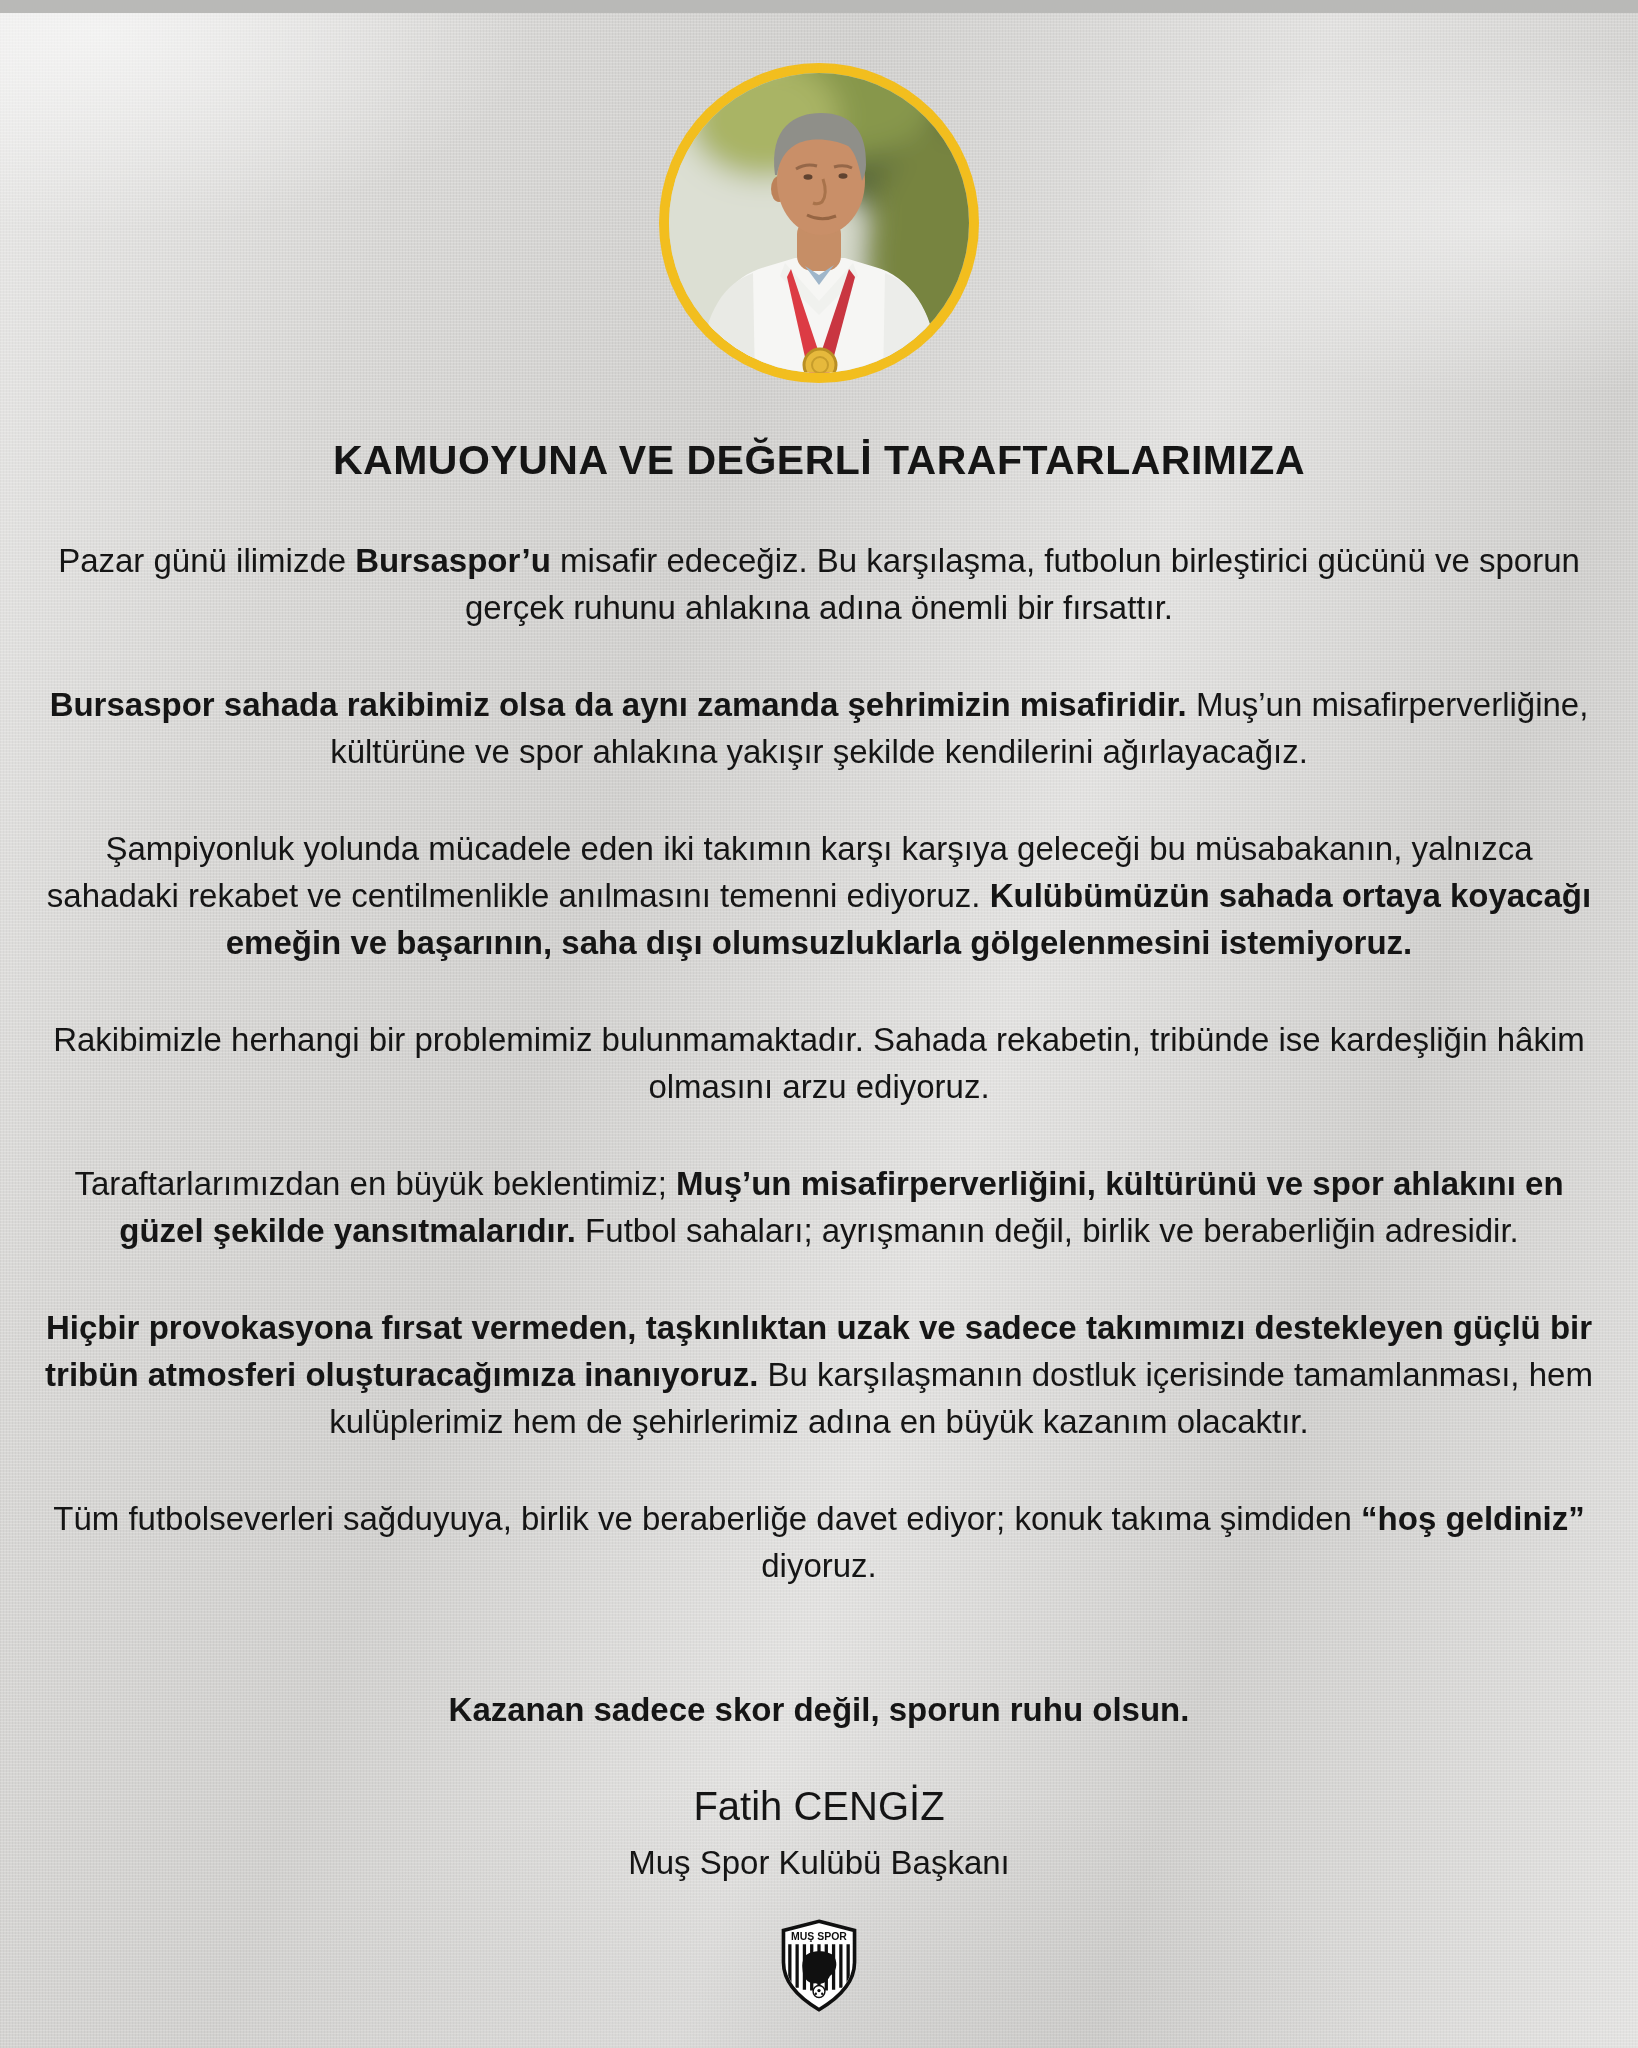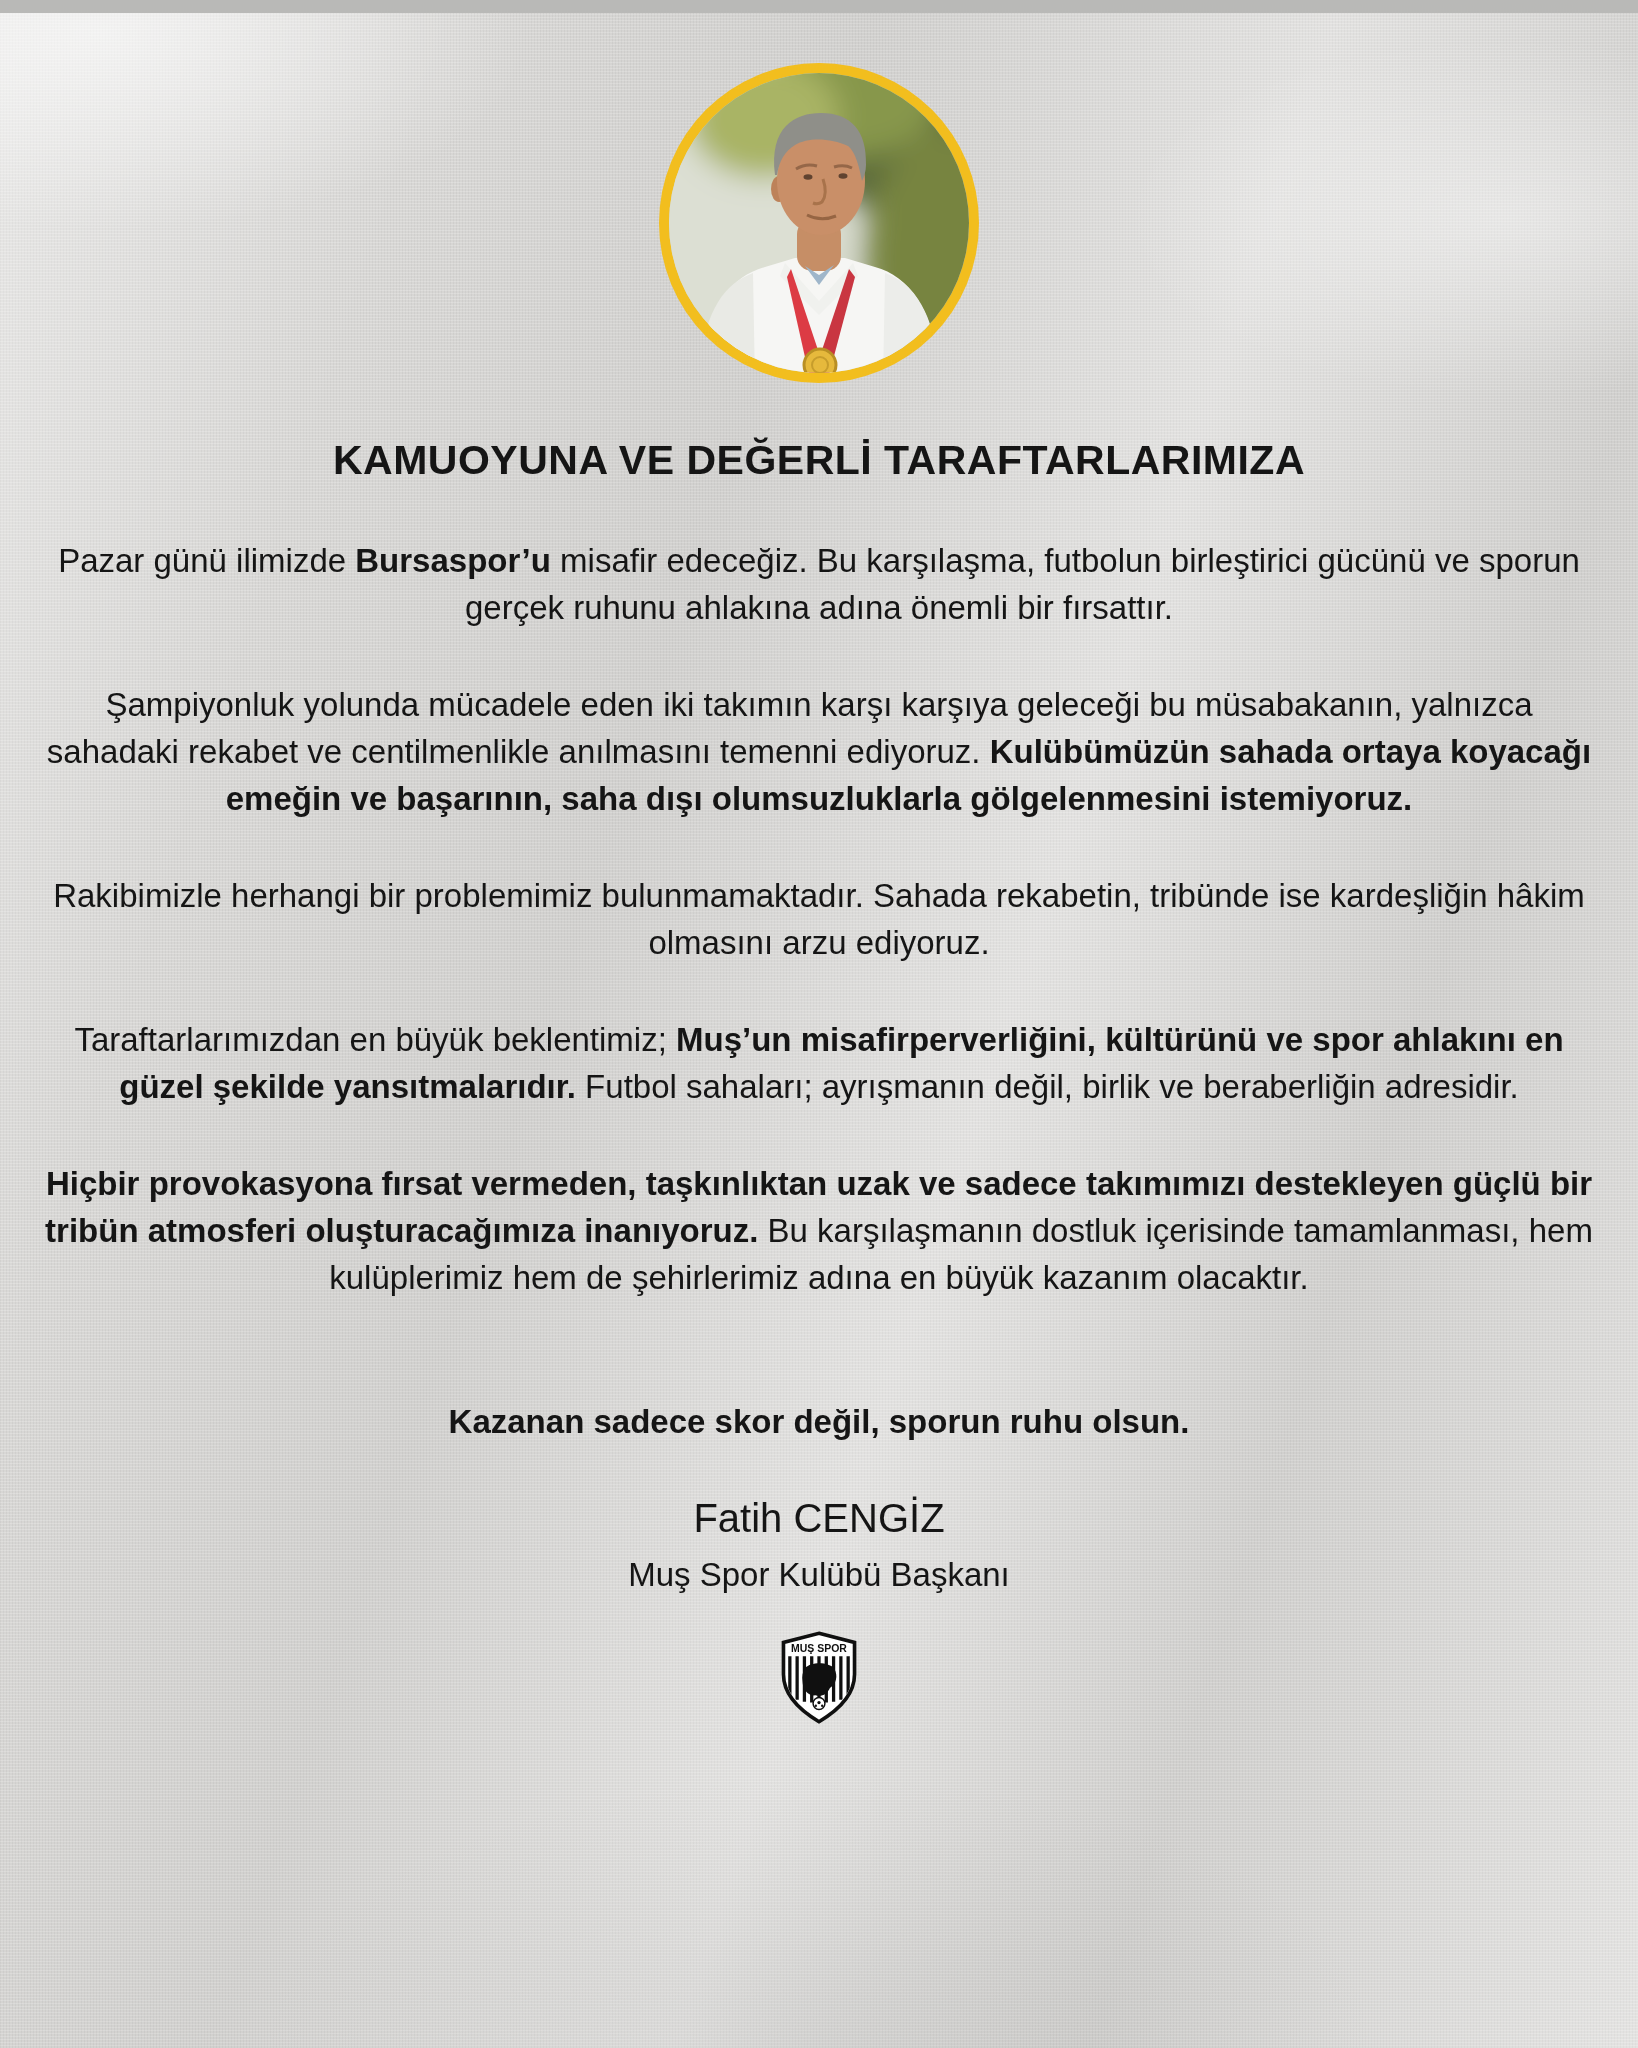--- a/index.html
+++ b/index.html
@@ -121,24 +121,26 @@
         <circle cx="161" cy="302" r="16" fill="#e6b93c" stroke="#b98f24" stroke-width="3"></circle>
         <circle cx="161" cy="302" r="8" fill="none" stroke="#c79d2c" stroke-width="2"></circle>
       </g>
     </svg>
   </div>
 
   <h1 class="title">KAMUOYUNA VE DEĞERLİ TARAFTARLARIMIZA</h1>
 
   <div class="body-col">
       <p class="para"><span>Pazar günü ilimizde </span><b>Bursaspor’u</b><span> misafir edeceğiz. Bu karşılaşma, futbolun birleştirici gücünü ve sporun gerçek ruhunu ahlakına adına önemli bir fırsattır.</span></p>
+      <p class="para"><b>Bursaspor sahada rakibimiz olsa da aynı zamanda şehrimizin misafiridir.</b><span> Muş’un misafirperverliğine, kültürüne ve spor ahlakına yakışır şekilde kendilerini ağırlayacağız.</span></p>
       <p class="para"><span>Şampiyonluk yolunda mücadele eden iki takımın karşı karşıya geleceği bu müsabakanın, yalnızca sahadaki rekabet ve centilmenlikle anılmasını temenni ediyoruz. </span><b>Kulübümüzün sahada ortaya koyacağı emeğin ve başarının, saha dışı olumsuzluklarla gölgelenmesini istemiyoruz.</b></p>
       <p class="para"><span>Rakibimizle herhangi bir problemimiz bulunmamaktadır. Sahada rekabetin, tribünde ise kardeşliğin hâkim olmasını arzu ediyoruz.</span></p>
       <p class="para"><span>Taraftarlarımızdan en büyük beklentimiz; </span><b>Muş’un misafirperverliğini, kültürünü ve spor ahlakını en güzel şekilde yansıtmalarıdır.</b><span> Futbol sahaları; ayrışmanın değil, birlik ve beraberliğin adresidir.</span></p>
       <p class="para"><b>Hiçbir provokasyona fırsat vermeden, taşkınlıktan uzak ve sadece takımımızı destekleyen güçlü bir tribün atmosferi oluşturacağımıza inanıyoruz.</b><span> Bu karşılaşmanın dostluk içerisinde tamamlanması, hem kulüplerimiz hem de şehirlerimiz adına en büyük kazanım olacaktır.</span></p>
+      <p class="para"><span>Tüm futbolseverleri sağduyuya, birlik ve beraberliğe davet ediyor; konuk takıma şimdiden </span><b>“hoş geldiniz”</b><span> diyoruz.</span></p>
       <p class="para"><br><b>Kazanan sadece skor değil, sporun ruhu olsun.</b></p>
     </div>
 
   <div class="sig-name">Fatih CENGİZ</div>
   <div class="sig-role">Muş Spor Kulübü Başkanı</div>
 
   <div class="crest-wrap">
     <svg viewBox="0 0 90 102">
       <defs>
         <clipPath id="sc">

